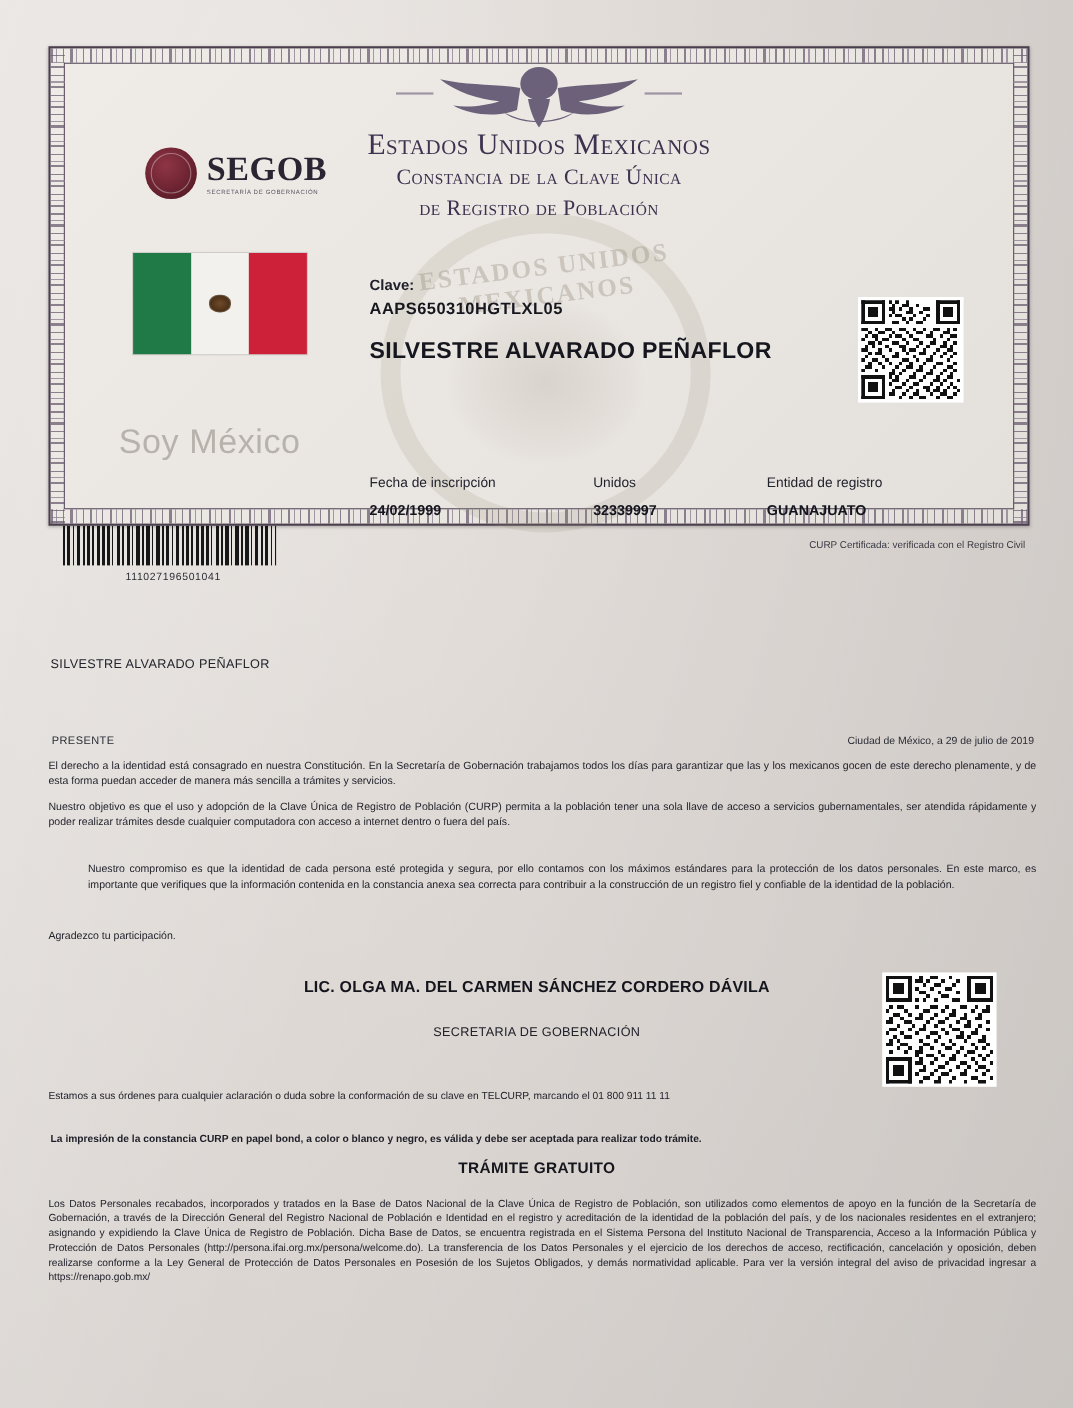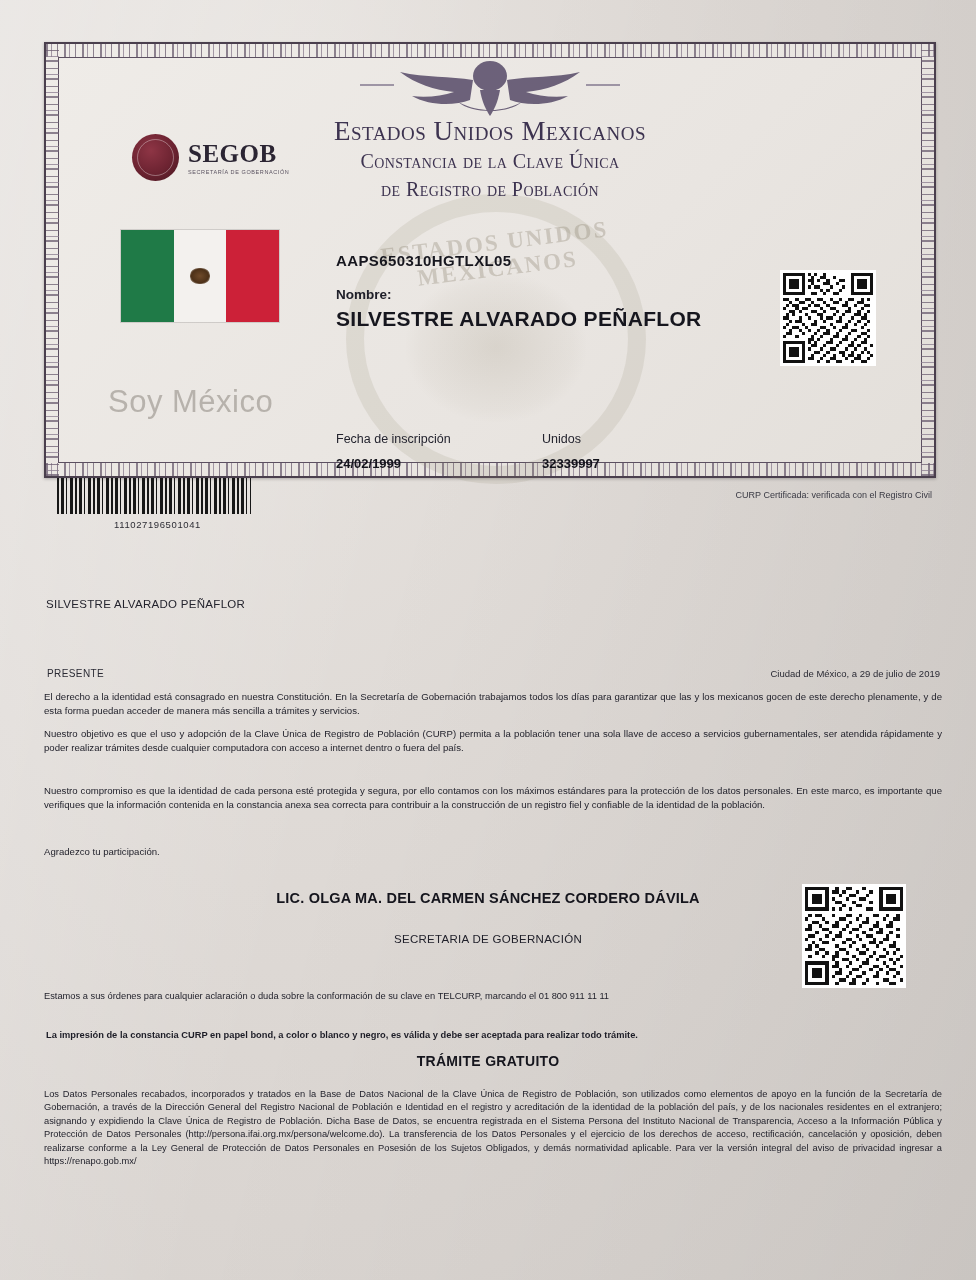--- a/index.html
+++ b/index.html
@@ -172,21 +172,21 @@
   }
   .segob-seal::after {
     content: "";
     position: absolute;
     inset: 5px;
     border-radius: 50%;
     border: 1px solid rgba(255,255,255,0.35);
   }
   .segob-word {
     font-family: "Liberation Serif", serif;
-    font-size: 25px;
+    font-size: 31px;
     font-weight: bold;
     letter-spacing: 0.5px;
     color: #2b2533;
     line-height: 1;
   }
   .segob-sub {
     font-size: 5.5px;
     letter-spacing: 0.6px;
     color: #5a5260;
     margin-top: 3px;
@@ -359,21 +359,21 @@
     position: absolute;
     left: 44px;
     right: 34px;
     font-size: 9.6px;
     line-height: 1.45;
     text-align: justify;
     color: #23232d;
   }
   .p1 { top: 690px; }
   .p2 { top: 727px; }
-  .p3 { top: 784px; }
+  .p3 { top: 784px; margin-left: 36px; }
   .p4 { top: 845px; }
 
   .sig-name {
     position: absolute;
     left: 0; right: 0;
     top: 890px;
     text-align: center;
     font-size: 14.5px;
     font-weight: bold;
     color: #15151d;
@@ -485,22 +485,22 @@
 
     <div class="flag">
       <div class="green"></div>
       <div class="white"></div>
       <div class="red"></div>
     </div>
 
     <div class="soy-mexico">Soy México</div>
 
     <div class="fields">
+      <div class="lbl">Clave:</div>
       <div class="val-big">AAPS650310HGTLXL05</div>
-      <div class="lbl">Nombre:</div>
       <div class="val-name">SILVESTRE ALVARADO PEÑAFLOR</div>
     </div>
 
     <div class="qr">
       <svg viewBox="0 0 29 29" width="90" height="90" shape-rendering="crispEdges">
         <rect width="29" height="29" fill="#fff"></rect>
         <g fill="#111">
           <rect x="0" y="0" width="7" height="1"></rect>
             <rect x="0" y="6" width="7" height="1"></rect>
           <rect x="0" y="0" width="1" height="7"></rect>
@@ -693,20 +693,24 @@
 
     <div class="footrow">
       <div class="fc1">
         <div class="fcol-label">Fecha de inscripción</div>
         <div class="fcol-value">24/02/1999</div>
       </div>
       <div class="fc2">
         <div class="fcol-label">Unidos</div>
         <div class="fcol-value">32339997</div>
       </div>
+      <div class="fc3">
+        <div class="fcol-label">Entidad de registro</div>
+        <div class="fcol-value">GUANAJUATO</div>
+      </div>
     </div>
   </div>
 
   <div class="barcode-wrap">
     <div class="barcode"></div>
     <div class="barcode-num">111027196501041</div>
   </div>
   <div class="cert-note">CURP Certificada: verificada con el Registro Civil</div>
 
   <div class="addressee">SILVESTRE ALVARADO PEÑAFLOR</div>

